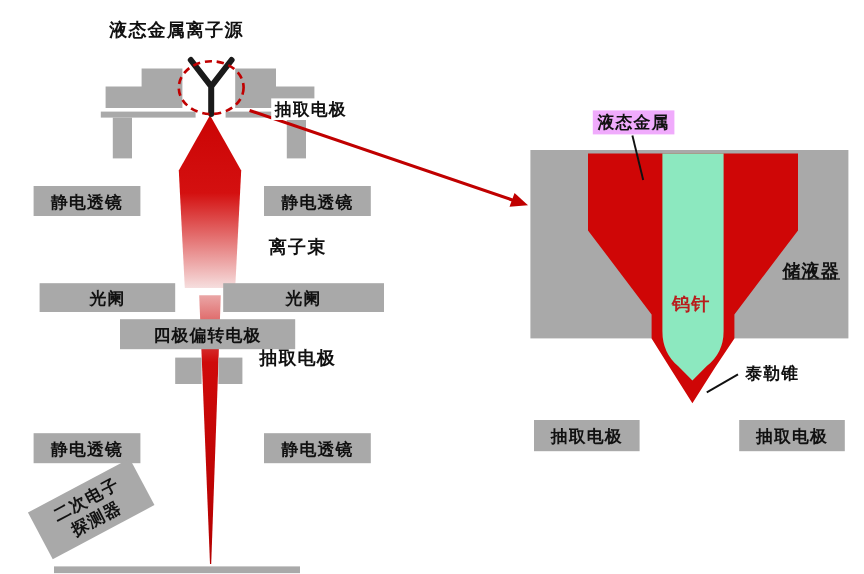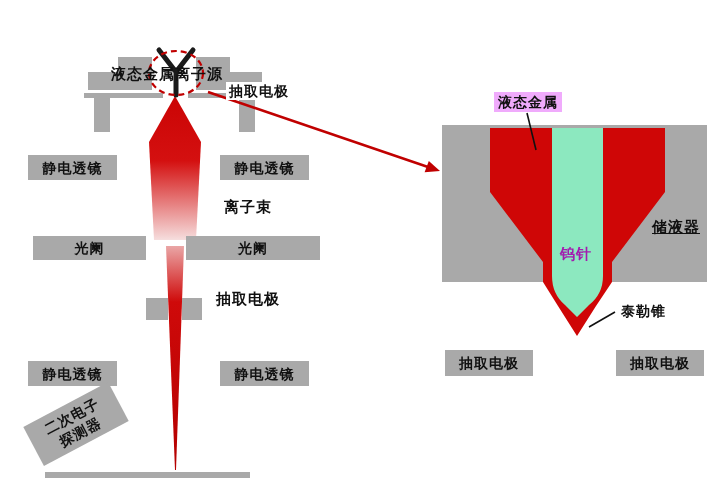--- a/index.html
+++ b/index.html
@@ -11,21 +11,21 @@
     position:absolute; background:#a9a9a9; color:#111;
     display:flex; align-items:center; justify-content:center;
     font-size:14px; font-weight:600; letter-spacing:1px; line-height:1;margin-top:12px;
   }
   .plain {
     position:absolute; color:#111; font-size:15px; font-weight:600;
     letter-spacing:1px; line-height:1.15; white-space:nowrap;
   }
   .whitebg { background:#ffffff; padding:1px 3px; }
   .on-gray { background:transparent; }
-  .white-text { color:#a21caf; }
+  .white-text { color:#b91c1c; }
   .badge { background:#f0abfc; padding:2px 4px; font-size:14px; }
   .detector {
     position:absolute; left:28px; top:402px; width:96px; height:44px;
     background:#a9a9a9; transform:rotate(-28deg);
     display:flex; flex-direction:column; align-items:center; justify-content:center;
     font-size:14px; font-weight:600; letter-spacing:1px; line-height:1.3; color:#111;
   }
   .center { text-align:center; }
 </style>
 </head>
@@ -69,32 +69,33 @@
     <rect x="45" y="472" width="205" height="6" fill="#a9a9a9"></rect>
 
     <rect x="442" y="125" width="265" height="157" fill="#a9a9a9"></rect>
     <path fill="#cf0606" d="M490 128 L665 128 L665 192 L612 262 L612 282 L596 306 L577 336 L558 306 L543 282 L543 262 L490 192 Z"></path>
     <path fill="#8ce8bf" d="M552 128 L603 128 L603 276 Q603 294 589 305 L577 317 L565 305 Q552 294 552 276 Z"></path>
 
     <line x1="527" y1="113" x2="536" y2="150" stroke="#111" stroke-width="1.6"></line>
     <line x1="615" y1="312" x2="589" y2="327" stroke="#111" stroke-width="1.6"></line>
   </svg>
 
-  <div class="plain center" style="left:104px; top:17px; width:126px;margin-top:48px;">液态金属离子源</div>
+  <div class="plain center" style="left:84px; top:17px; width:126px;">液态金属离子源</div>
 
   <div class="plain whitebg" style="left:226px; top:82px; font-size:14px;">抽取电极</div>
 
   <div class="block" style="left:28px; top:143px; width:89px; height:25px;">静电透镜</div>
   <div class="block" style="left:220px; top:143px; width:89px; height:25px;">静电透镜</div>
 
   <div class="plain" style="left:224px; top:198px;text-align:center;">离子束</div>
 
   <div class="block" style="left:33px; top:224px; width:113px; height:24px;">光阑</div>
   <div class="block" style="left:186px; top:224px; width:134px; height:24px;">光阑</div>
 
+  <div class="block" style="left:100px; top:254px; width:146px; height:25px;">四极偏转电极</div>
 
   <div class="block" style="left:146px; top:286px; width:22px; height:22px;"></div>
   <div class="block" style="left:182px; top:286px; width:20px; height:22px;"></div>
   <div class="plain" style="left:216px; top:290px;">抽取电极</div>
 
 
   <div class="block" style="left:28px; top:349px; width:89px; height:25px;">静电透镜</div>
   <div class="block" style="left:220px; top:349px; width:89px; height:25px;">静电透镜</div>
 
   <div class="detector">

